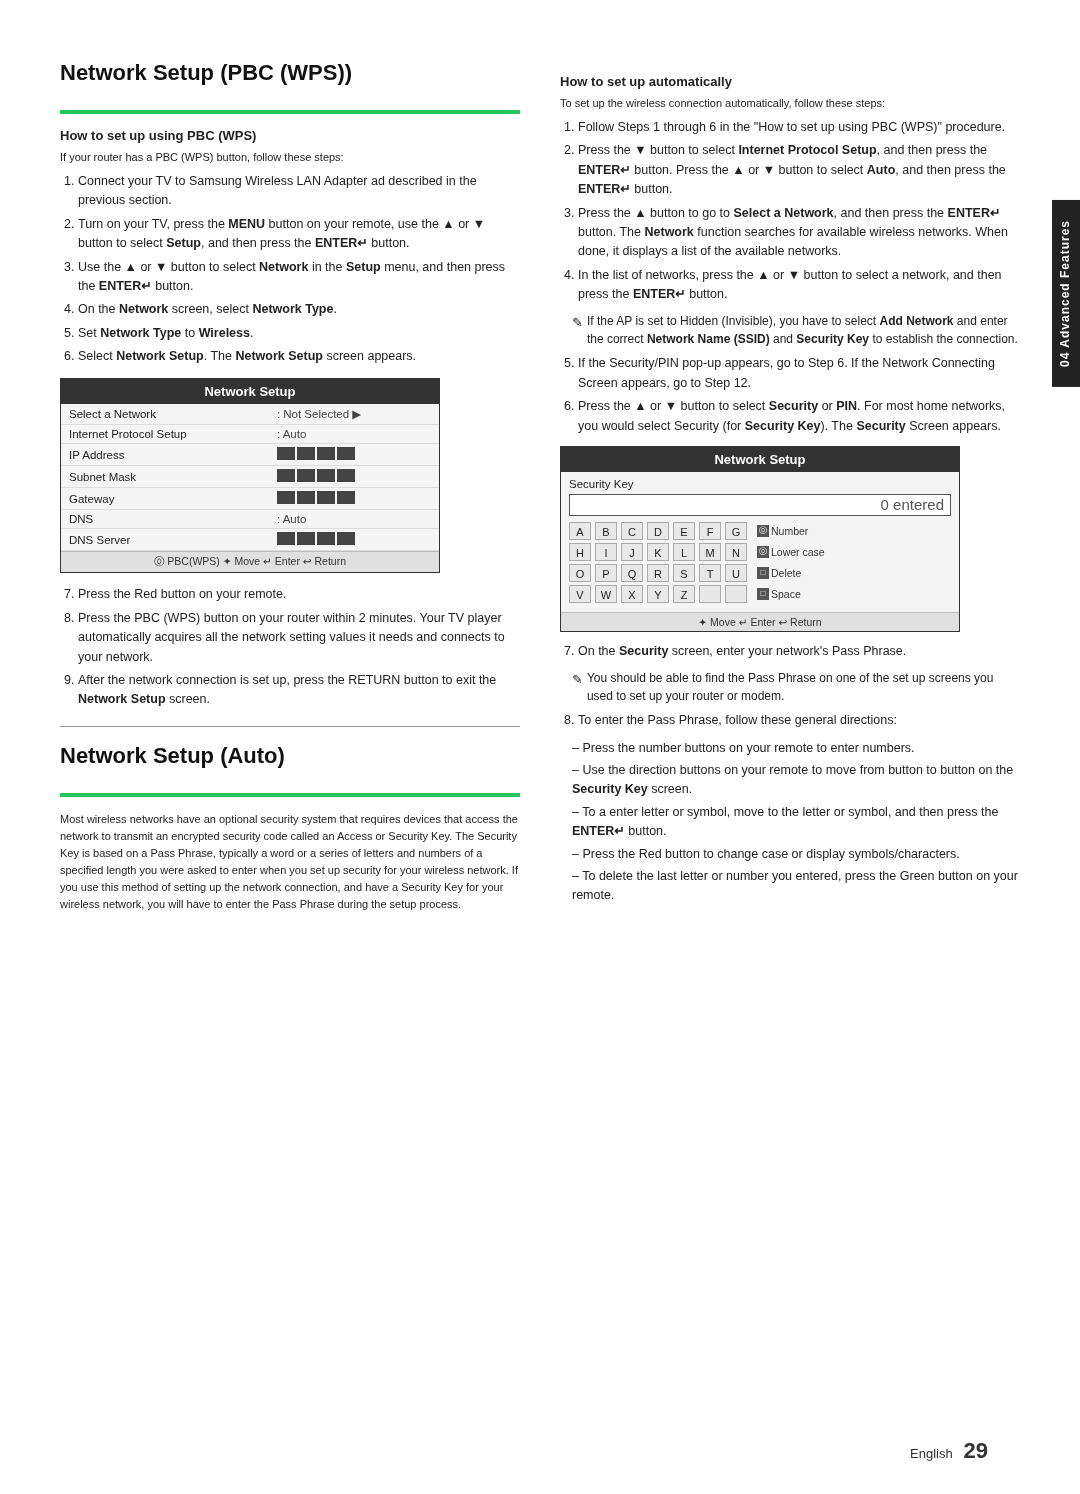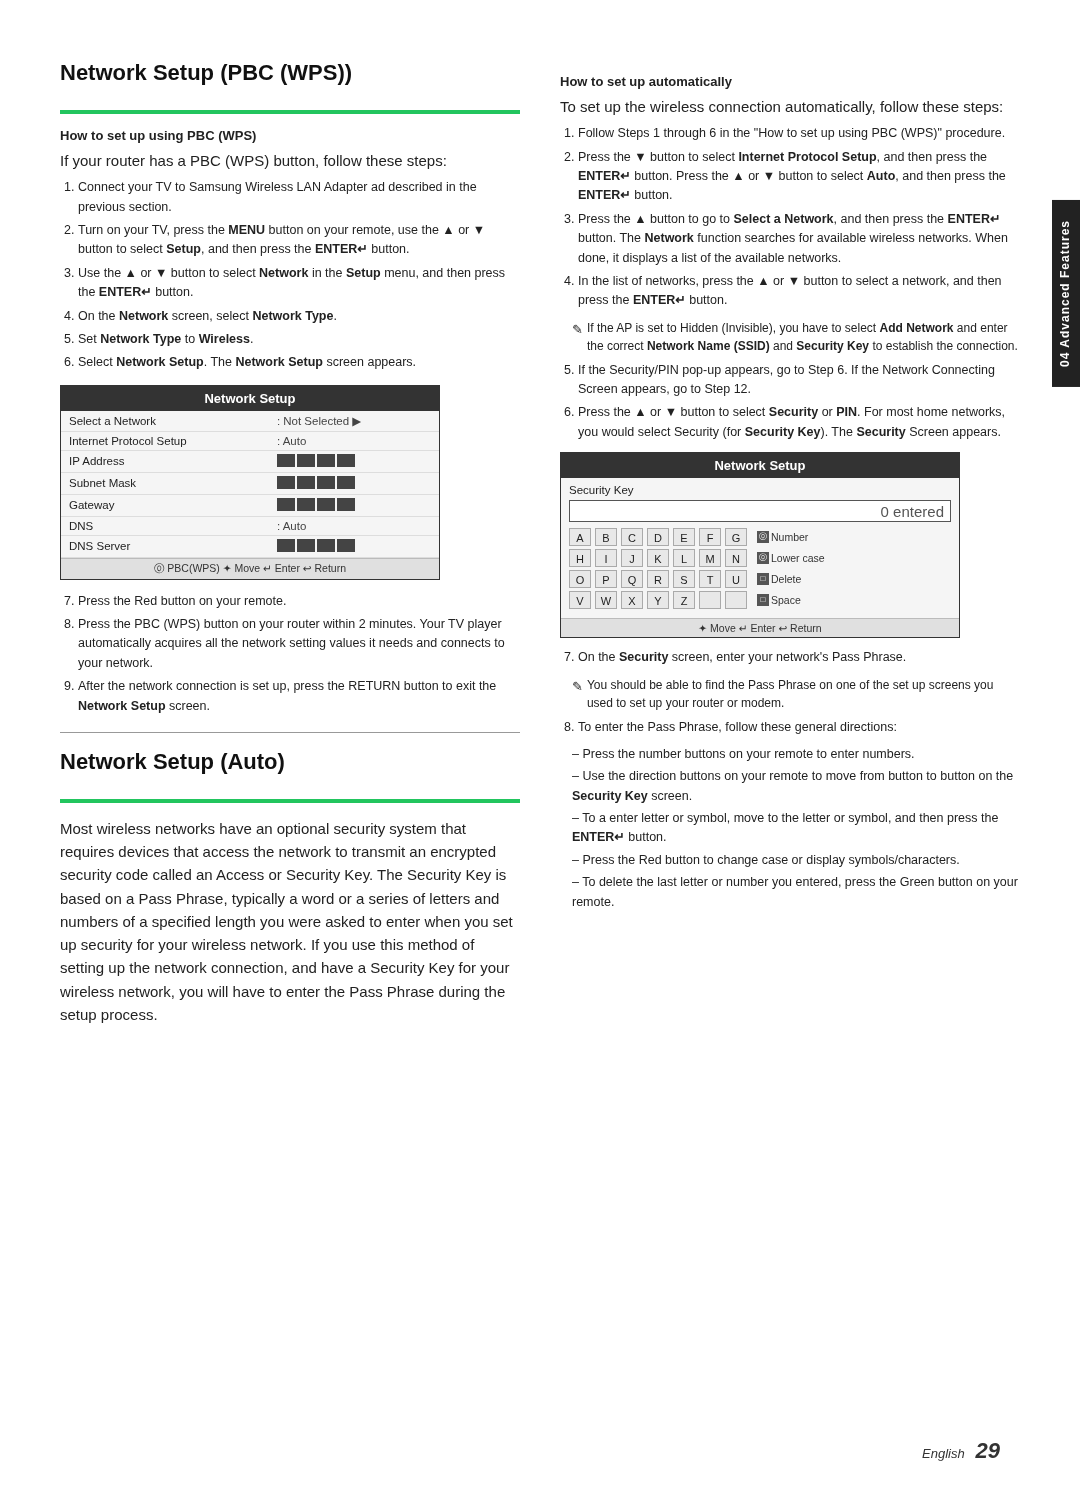--- a/index.html
+++ b/index.html
@@ -68,21 +68,21 @@
 
     .subsection-title {
       font-size: 13px;
       font-weight: bold;
       margin-bottom: 6px;
       margin-top: 14px;
     }
 
     
     p {
-      font-size: 15px;
+      font-size: 11px;
       line-height: 1.55;
       margin-bottom: 6px;
       color: #222;
     }
 
     
     ol {
       padding-left: 18px;
       margin-bottom: 8px;
     }
@@ -284,24 +284,23 @@
       font-size: 10.5px;
       padding: 3px 6px;
       color: #333;
       border-top: 1px solid #bbb;
     }
 
     
     .page-footer {
       position: absolute;
       bottom: 30px;
-      right: 80px;
+      right: 92px;
       font-size: 13px;
       color: #333;
-      font-style: italic;
     }
 
     .page-number {
       font-size: 22px;
       font-weight: bold;
       display: inline;
     }
 
     
     .section-divider {

